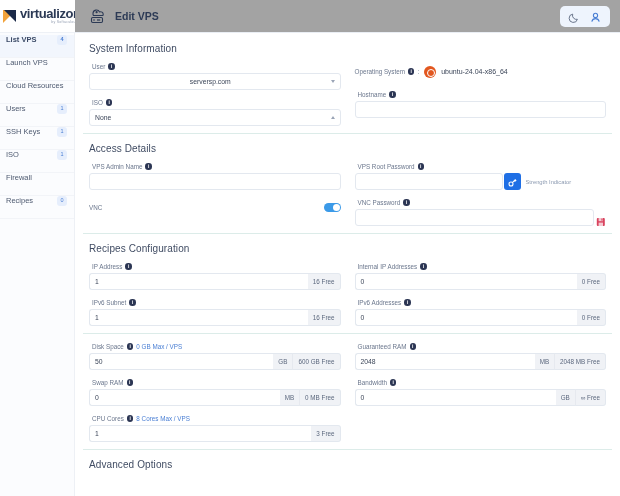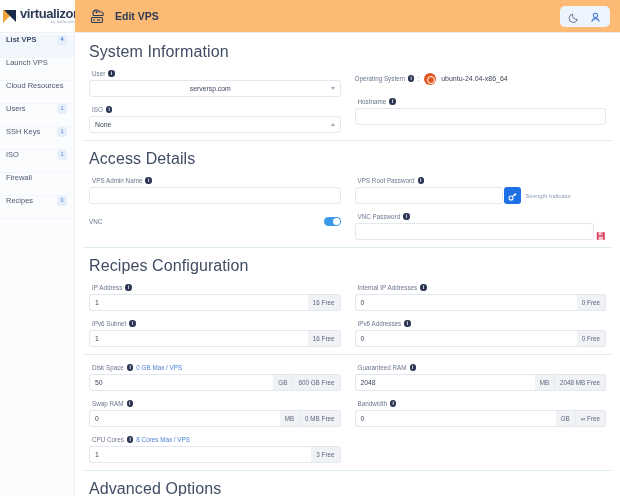--- a/index.html
+++ b/index.html
@@ -34,21 +34,21 @@
   .logo-text { margin-left: 2px; line-height: 1; }
   .logo-name {
     font-size: 13px; font-weight: 700; color: #2c3a55;
     letter-spacing: -0.4px; display: block;
   }
   .logo-sub {
     font-size: 3.6px; color: #9aa4b6; display: block;
     letter-spacing: 0.2px; text-align: right; margin-top: 1px;
   }
   .topbar {
-    flex: 1; background: #fdba74;
+    flex: 1; background: #a3a3a3;
     border-bottom: 1px solid #eaeef4;
     display: flex; align-items: center; padding: 0 10px;
   }
   .page-icon { width: 26px; height: 24px; flex: 0 0 26px; position: relative; }
   .page-title {
     font-size: 10.5px; font-weight: 700; color: #2c3a55; margin-left: 4px;
   }
   .topbar-spacer { flex: 1; }
   .topbar-actions {
     display: flex; align-items: center; gap: 8px;
@@ -80,21 +80,21 @@
 
   .content {
     flex: 1; background: #ffffff; overflow: hidden;
     padding: 0 0 0 0;
   }
   .panel { padding: 10px 8px 0 8px; }
 
   .section { padding: 0 0 7px 0; }
   .section + .section { border-top: 1px solid #dcece9; padding-top: 9px; }
   .section-title {
-    font-size: 16px; color: #404c63; font-weight: 400;
+    font-size: 10px; color: #404c63; font-weight: 400;
     margin: 0 0 9px 6px; letter-spacing: 0.1px;
   }
   .cols { display: flex; gap: 14px; padding: 0 6px; }
   .col { flex: 1; min-width: 0; }
 
   .field { margin-bottom: 9px; }
   .field:last-child { margin-bottom: 0; }
   .flabel {
     font-size: 6.3px; color: #6b778d; display: flex; align-items: center;
     gap: 3px; margin: 0 0 3px 3px; white-space: nowrap;

